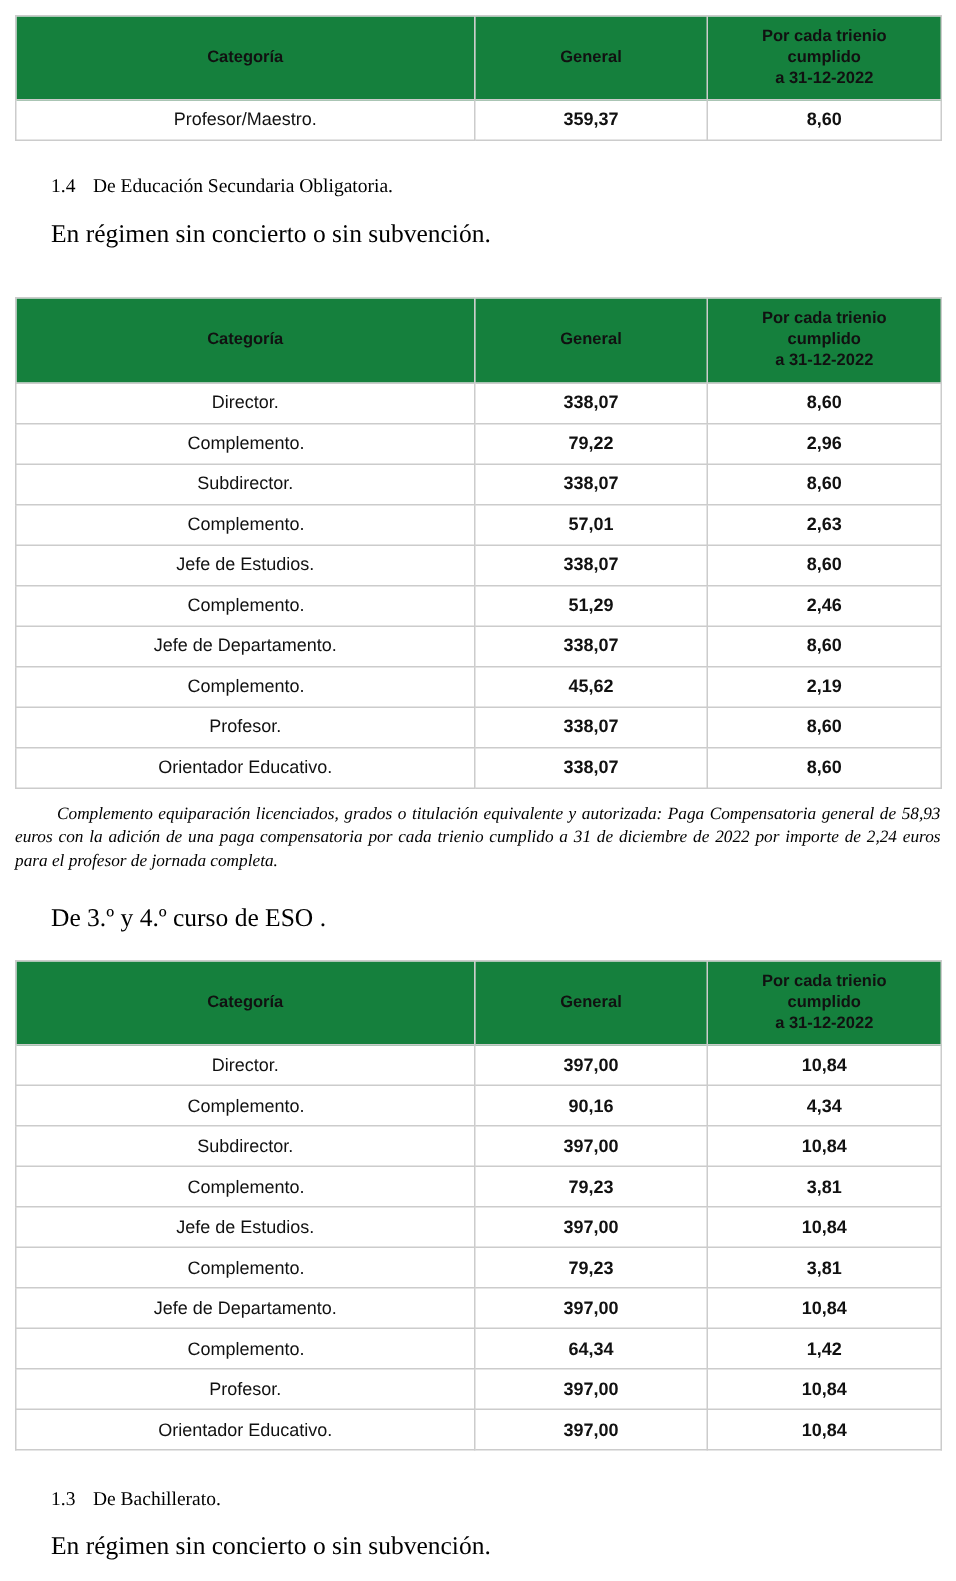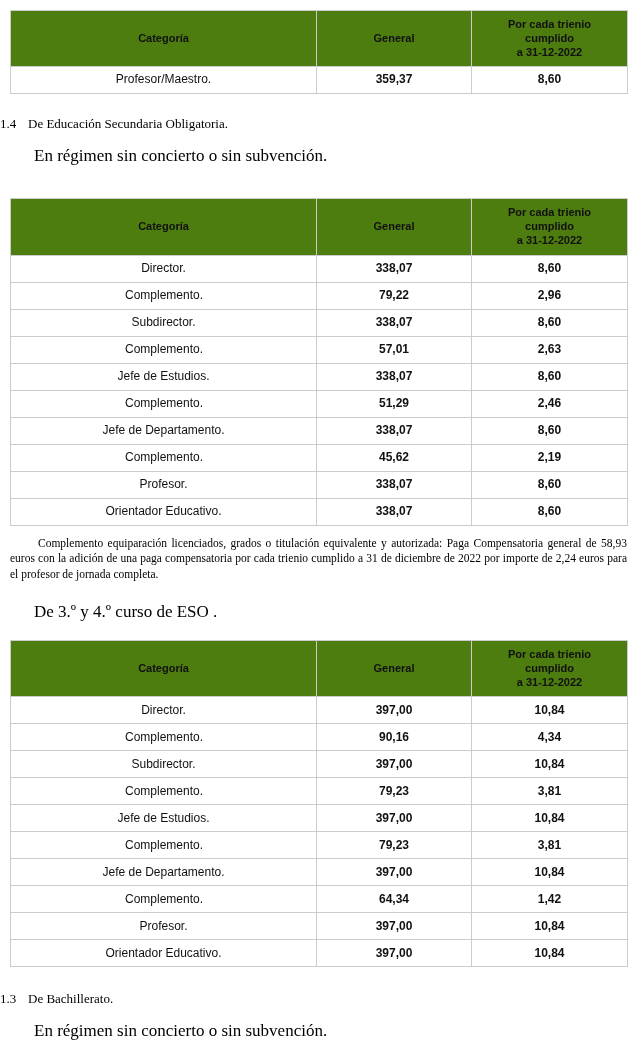--- a/index.html
+++ b/index.html
@@ -20,21 +20,21 @@
     box-sizing: border-box;
   }
   table.pay-table {
     border-collapse: collapse;
     width: 617px;
     margin: 0 10px 0 10px;
     table-layout: fixed;
     font-family: "Liberation Sans", sans-serif;
   }
   table.pay-table th {
-    background: #4d7c0f;
+    background: #15803d;
     border: 1px solid #cccccc;
     font-size: 11px;
     font-weight: bold;
     text-align: center;
     padding: 7px 4px;
     line-height: 1.25;
     vertical-align: middle;
     color: #111111;
   }
   table.pay-table td {
@@ -53,38 +53,40 @@
   }
   td.num {
     text-align: center;
     font-weight: bold;
   }
   col.c-cat { width: 306px; }
   col.c-gen { width: 155px; }
   col.c-tri { width: 156px; }
   .heading-line {
     font-size: 13px;
+    padding-left: 34px;
     margin: 0;
   }
   .heading-line .num {
     display: inline-block;
     min-width: 28px;
   }
   .sub-line {
     font-size: 17px;
     padding-left: 34px;
     margin: 0;
   }
   .note {
     font-size: 11.5px;
     text-align: justify;
     margin: 0;
     padding: 0 10px 0 10px;
     line-height: 1.35;
     text-indent: 28px;
+    font-style: italic;
   }
   .sp-10 { height: 10px; }
   .sp-14 { height: 14px; }
   .sp-18 { height: 18px; }
   .sp-20 { height: 20px; }
   .sp-22 { height: 22px; }
   .sp-24 { height: 24px; }
 </style>
 </head>
 <body>

